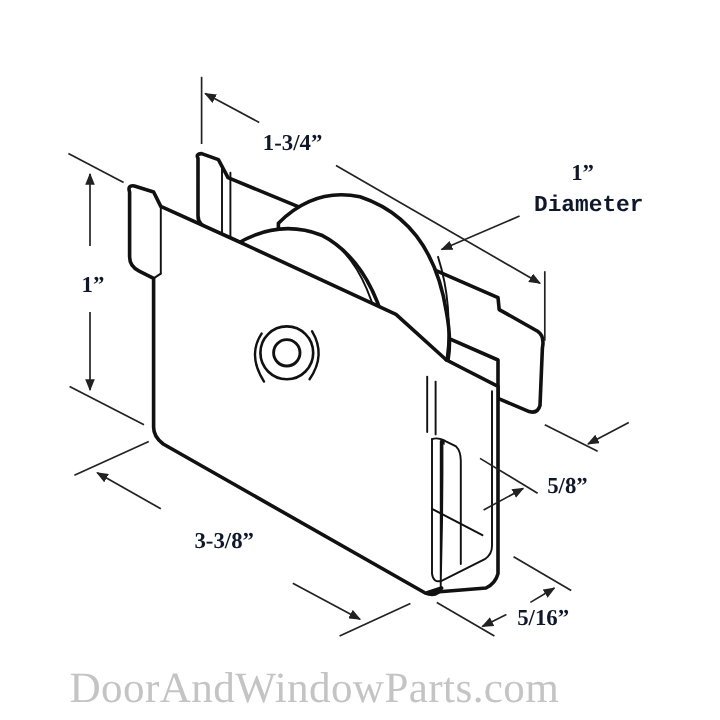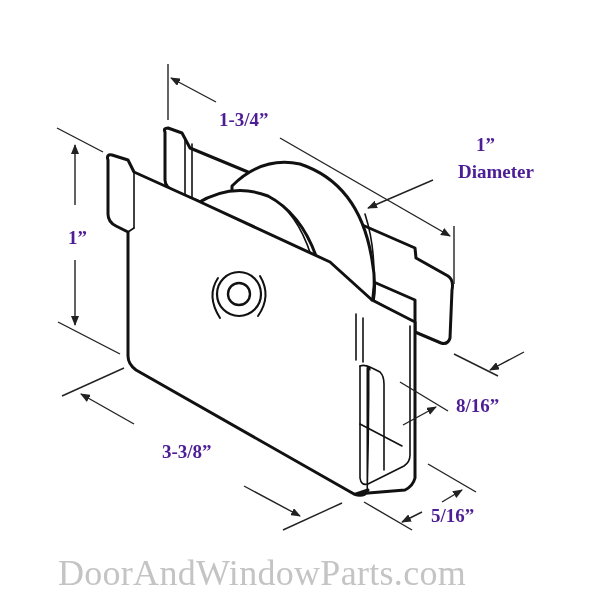--- a/index.html
+++ b/index.html
@@ -7,21 +7,21 @@
     #diagram { position: absolute; left: 0; top: 0; width: 600px; height: 600px; }
     .part { fill: #ffffff; stroke: #111111; stroke-width: 3; stroke-linejoin: round; stroke-linecap: round; }
     .thin { fill: none; stroke: #111111; stroke-width: 1.6; stroke-linecap: round; }
     .dim { fill: none; stroke: #222222; stroke-width: 1.4; }
     .arrow { fill: #222222; }
     .label {
       position: absolute;
       font-family: "Liberation Serif", serif;
       font-weight: bold;
       font-size: 19px;
-      color: #4c1d95;
+      color: #0f172a;
       white-space: nowrap;
       line-height: 1;
     }
     .label.center { text-align: center; }
     .watermark {
       position: absolute;
       left: 0; width: 524px; top: 555px;
       text-align: center;
       font-family: "Liberation Serif", serif;
       font-size: 36px;
@@ -117,19 +117,19 @@
   <g>
     <line class="dim" x1="428" y1="464" x2="476" y2="492"></line>
     <line class="dim" x1="442" y1="502" x2="462" y2="490" marker-end="url(#ah)"></line>
     <line class="dim" x1="364" y1="502" x2="412" y2="530"></line>
     <line class="dim" x1="422" y1="512" x2="402" y2="522" marker-end="url(#ah)"></line>
   </g>
 </svg>
 
 <div class="label" style="left:219px; top:110px;">1-3/4”</div>
 <div class="label center" style="left:476px; top:135px;">1”</div>
-<div class="label" style="left:458px; top:162px;">Diameter</div>
+<div class="label" style="left:445px; top:162px;font-family:Liberation Mono, monospace;">Diameter</div>
 <div class="label" style="left:68px; top:228px;">1”</div>
 <div class="label" style="left:162px; top:442px;">3-3/8”</div>
-<div class="label" style="left:456px; top:396px;">8/16”</div>
+<div class="label" style="left:456px; top:396px;">5/8”</div>
 <div class="label" style="left:431px; top:506px;">5/16”</div>
 
 <div class="watermark">DoorAndWindowParts.com</div>
 
 </body></html>

